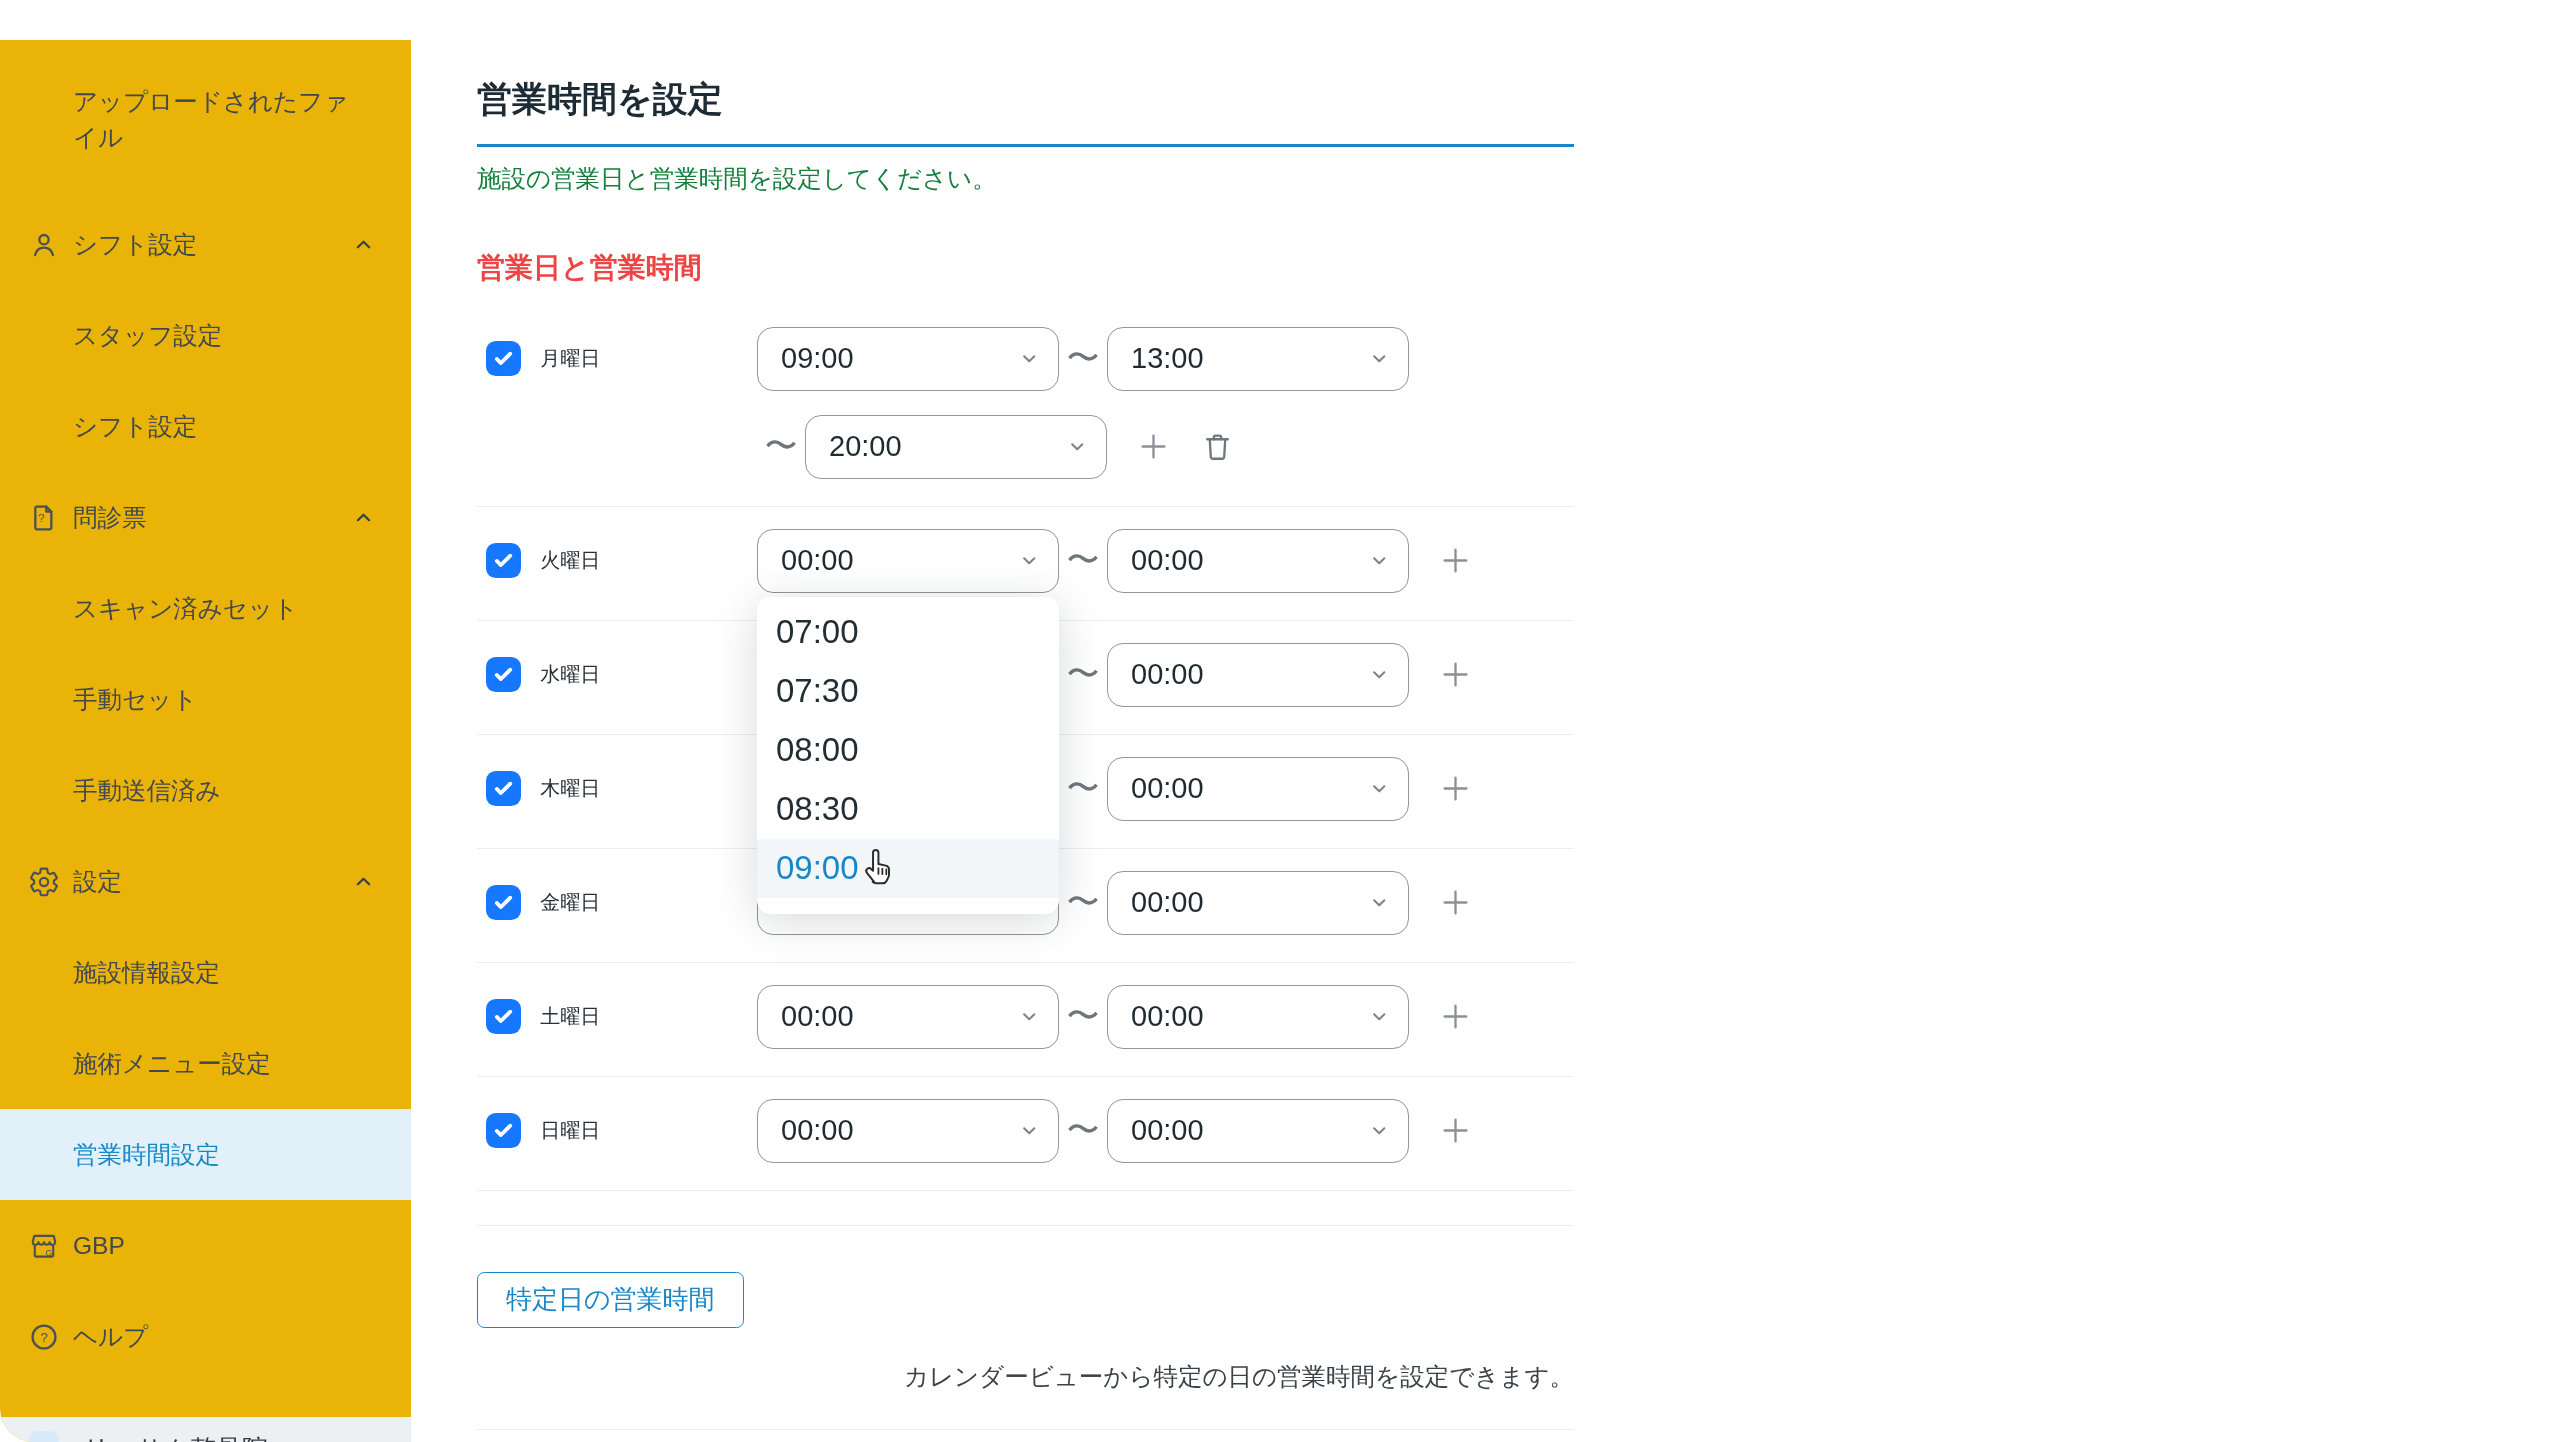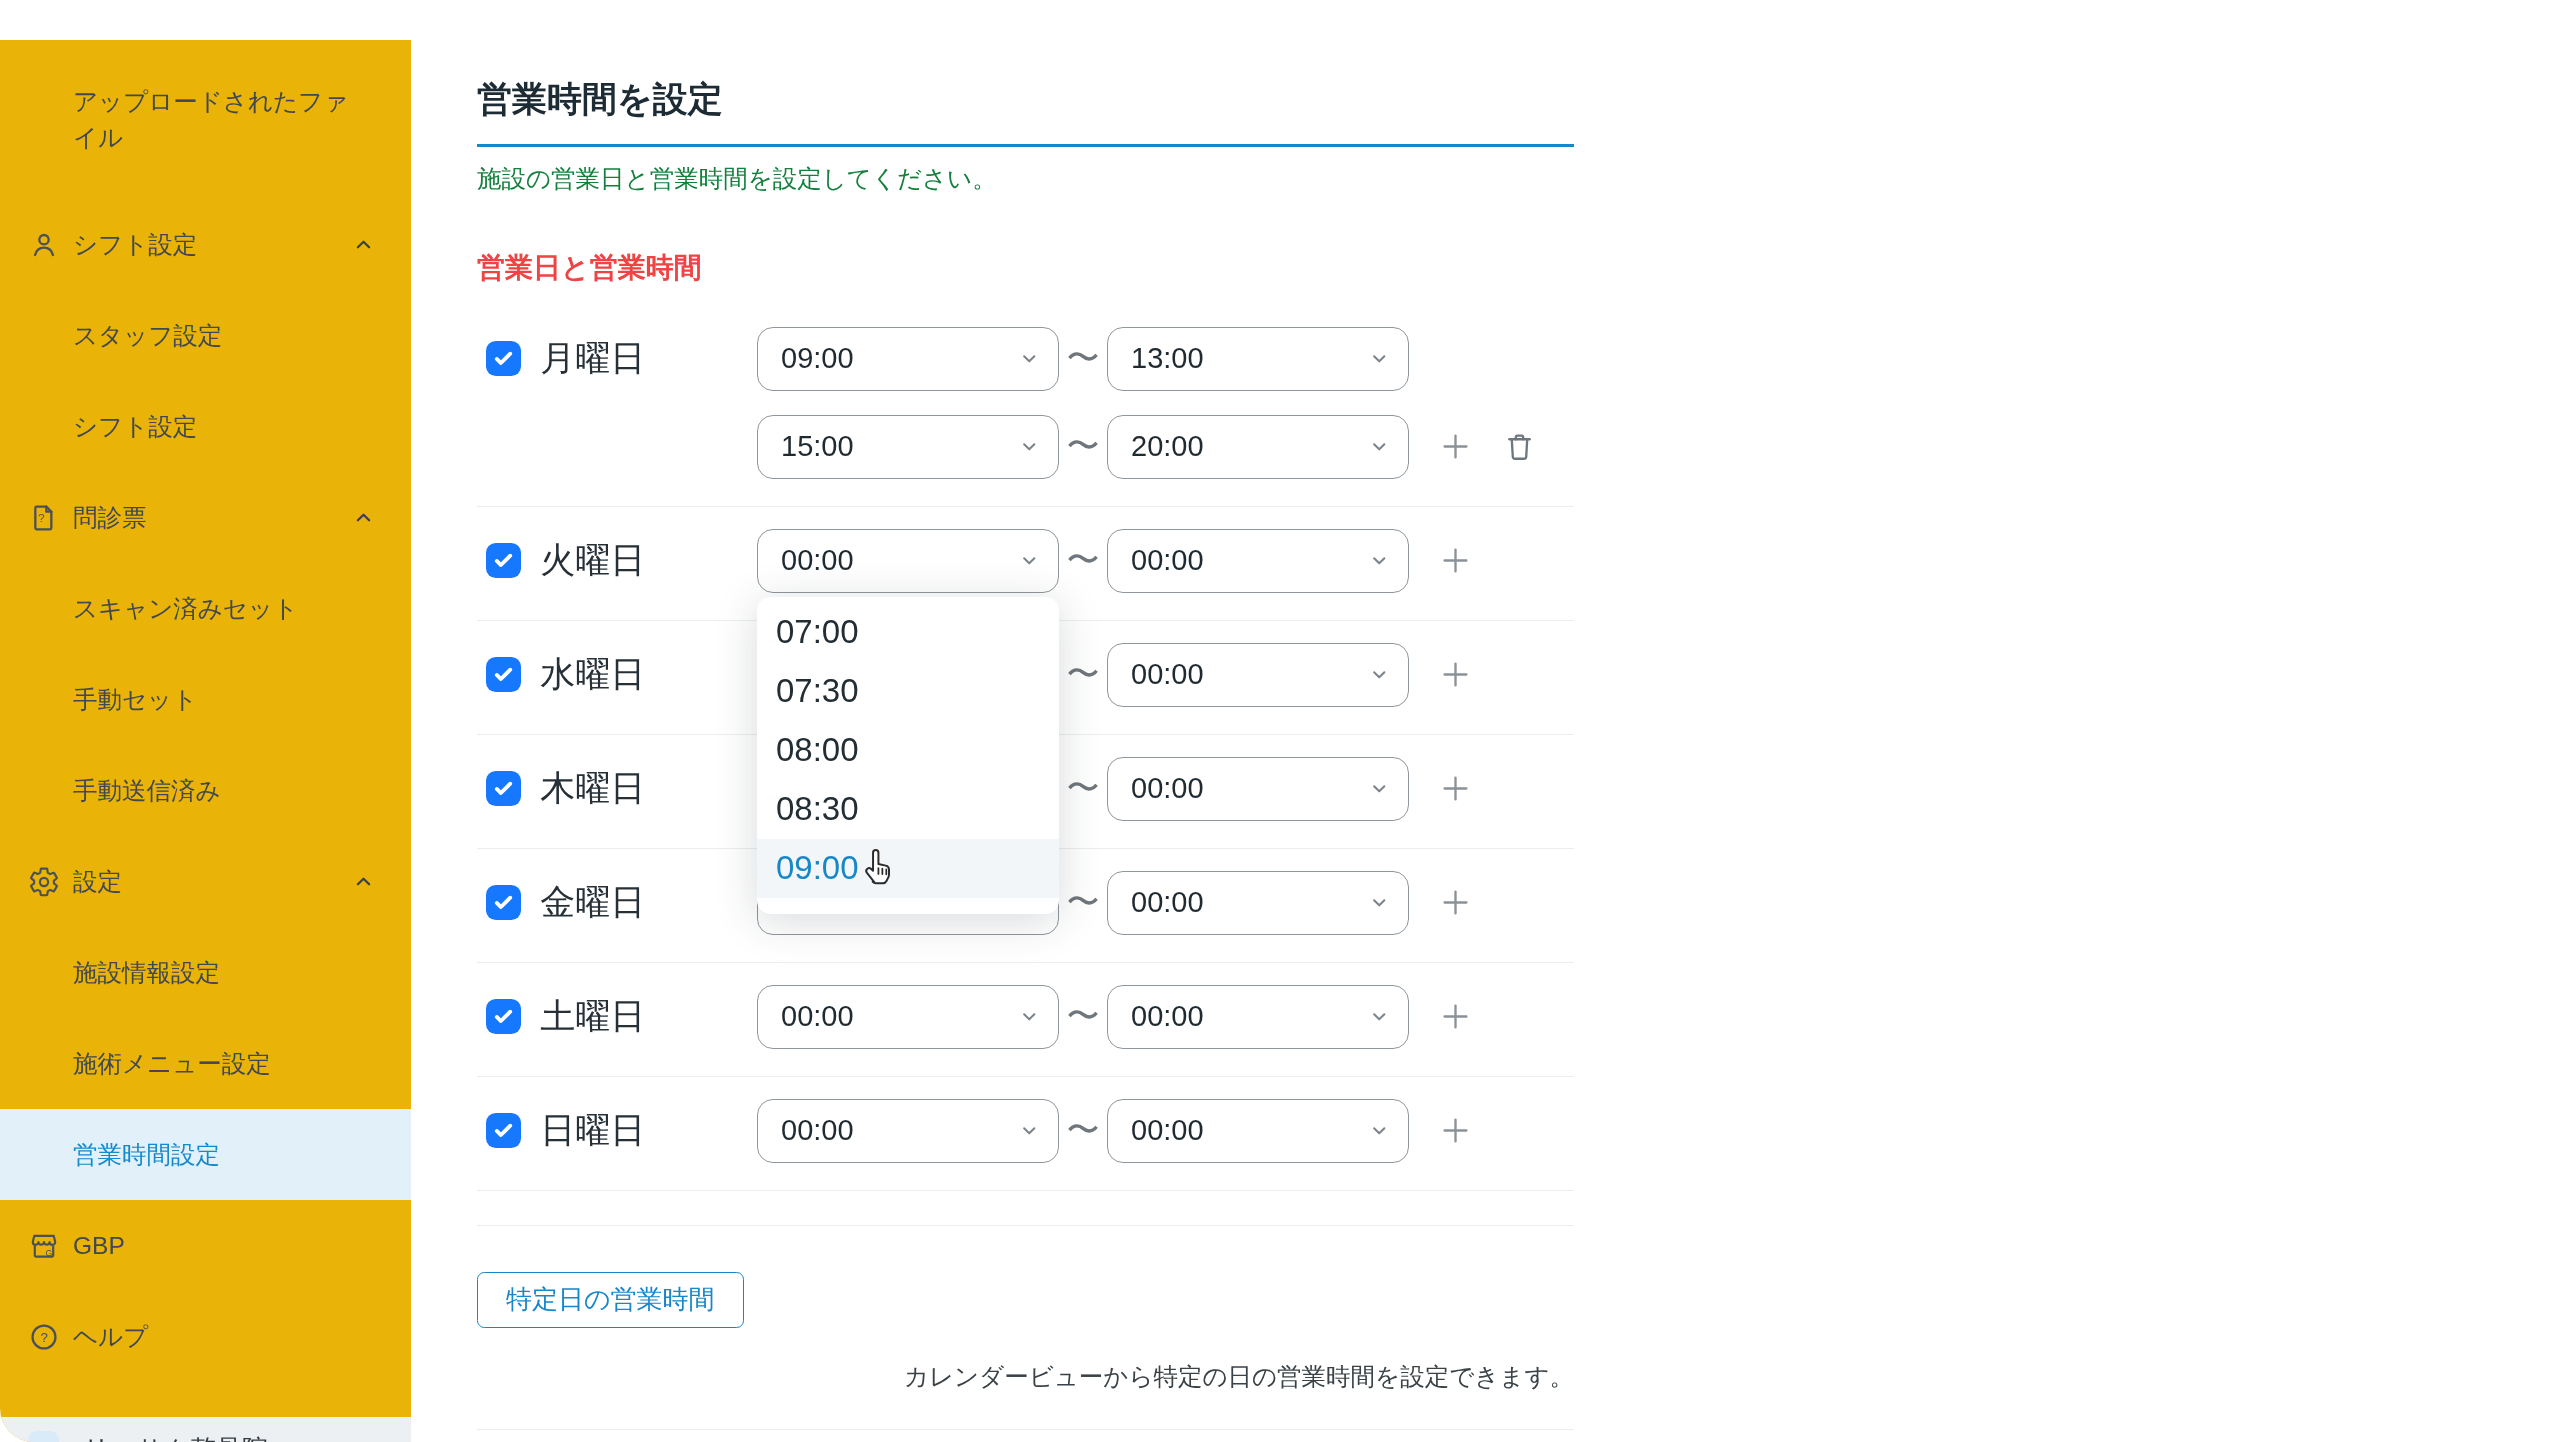--- a/index.html
+++ b/index.html
@@ -32,21 +32,21 @@
   .title-rule { margin-top:28px; height:3.1px; background:#1787c8; }
   .subtitle { margin-top:20px; font-size:24.5px; color:#15803d; line-height:1; }
   .section-heading { margin-top:62px; font-size:28px; font-weight:bold; color:#ef4444; line-height:1; }
   .day-list { margin-top:23px; }
 
   .day-row { position:relative; display:flex; align-items:flex-start;
     padding:22px 0 27px 0; border-bottom:1.2px solid #ebedee; }
   .day-left { flex:none; width:280px; height:64px; display:flex; align-items:center; }
   .cb { width:35px; height:35px; border-radius:9.8px; background:#1677ff; flex:none;
     display:flex; align-items:center; justify-content:center; margin-left:8.6px; margin-right:19.6px; cursor:pointer; }
-  .day-label { font-size:35px; color:#273037; }
+  .day-label { font-size:20px; color:#273037; }
   .ranges { display:flex; flex-direction:column; gap:24px; }
   .range { display:flex; align-items:center; height:64px; }
   .select { width:302px; height:64px; background:#fff; border:1.2px solid #8f969c; border-radius:16px;
     display:flex; align-items:center; justify-content:space-between; padding:0 17px 0 23px;
     font-size:29px; color:#1f2a31; cursor:pointer; }
   .select .sarrow { width:24.5px; height:24.5px; flex:none; }
   .tilde { flex:none; width:48px; text-align:center; font-size:33px; color:#6f767c; }
   .rowicon { margin-left:29px; width:35px; height:35px; cursor:pointer; flex:none; }
 
   
@@ -226,28 +226,20 @@
               <div class="select">
                 <span>13:00</span>
                 <span class="sarrow">
                   <svg width="24.5" height="24.5" viewBox="0 0 24 24" fill="none" stroke="#7b838b" stroke-width="2" stroke-linecap="round" stroke-linejoin="round">
                       <path d="M7 10l5 5 5-5"></path>
                     </svg>
                 </span>
               </div>
             </div>
             <div class="range">
-              <div class="select">
-                <span>15:00</span>
-                <span class="sarrow">
-                  <svg width="24.5" height="24.5" viewBox="0 0 24 24" fill="none" stroke="#7b838b" stroke-width="2" stroke-linecap="round" stroke-linejoin="round">
-                      <path d="M7 10l5 5 5-5"></path>
-                    </svg>
-                </span>
-              </div>
               <span class="tilde">〜</span>
               <div class="select">
                 <span>20:00</span>
                 <span class="sarrow">
                   <svg width="24.5" height="24.5" viewBox="0 0 24 24" fill="none" stroke="#7b838b" stroke-width="2" stroke-linecap="round" stroke-linejoin="round">
                       <path d="M7 10l5 5 5-5"></path>
                     </svg>
                 </span>
               </div>
               <span class="rowicon">

